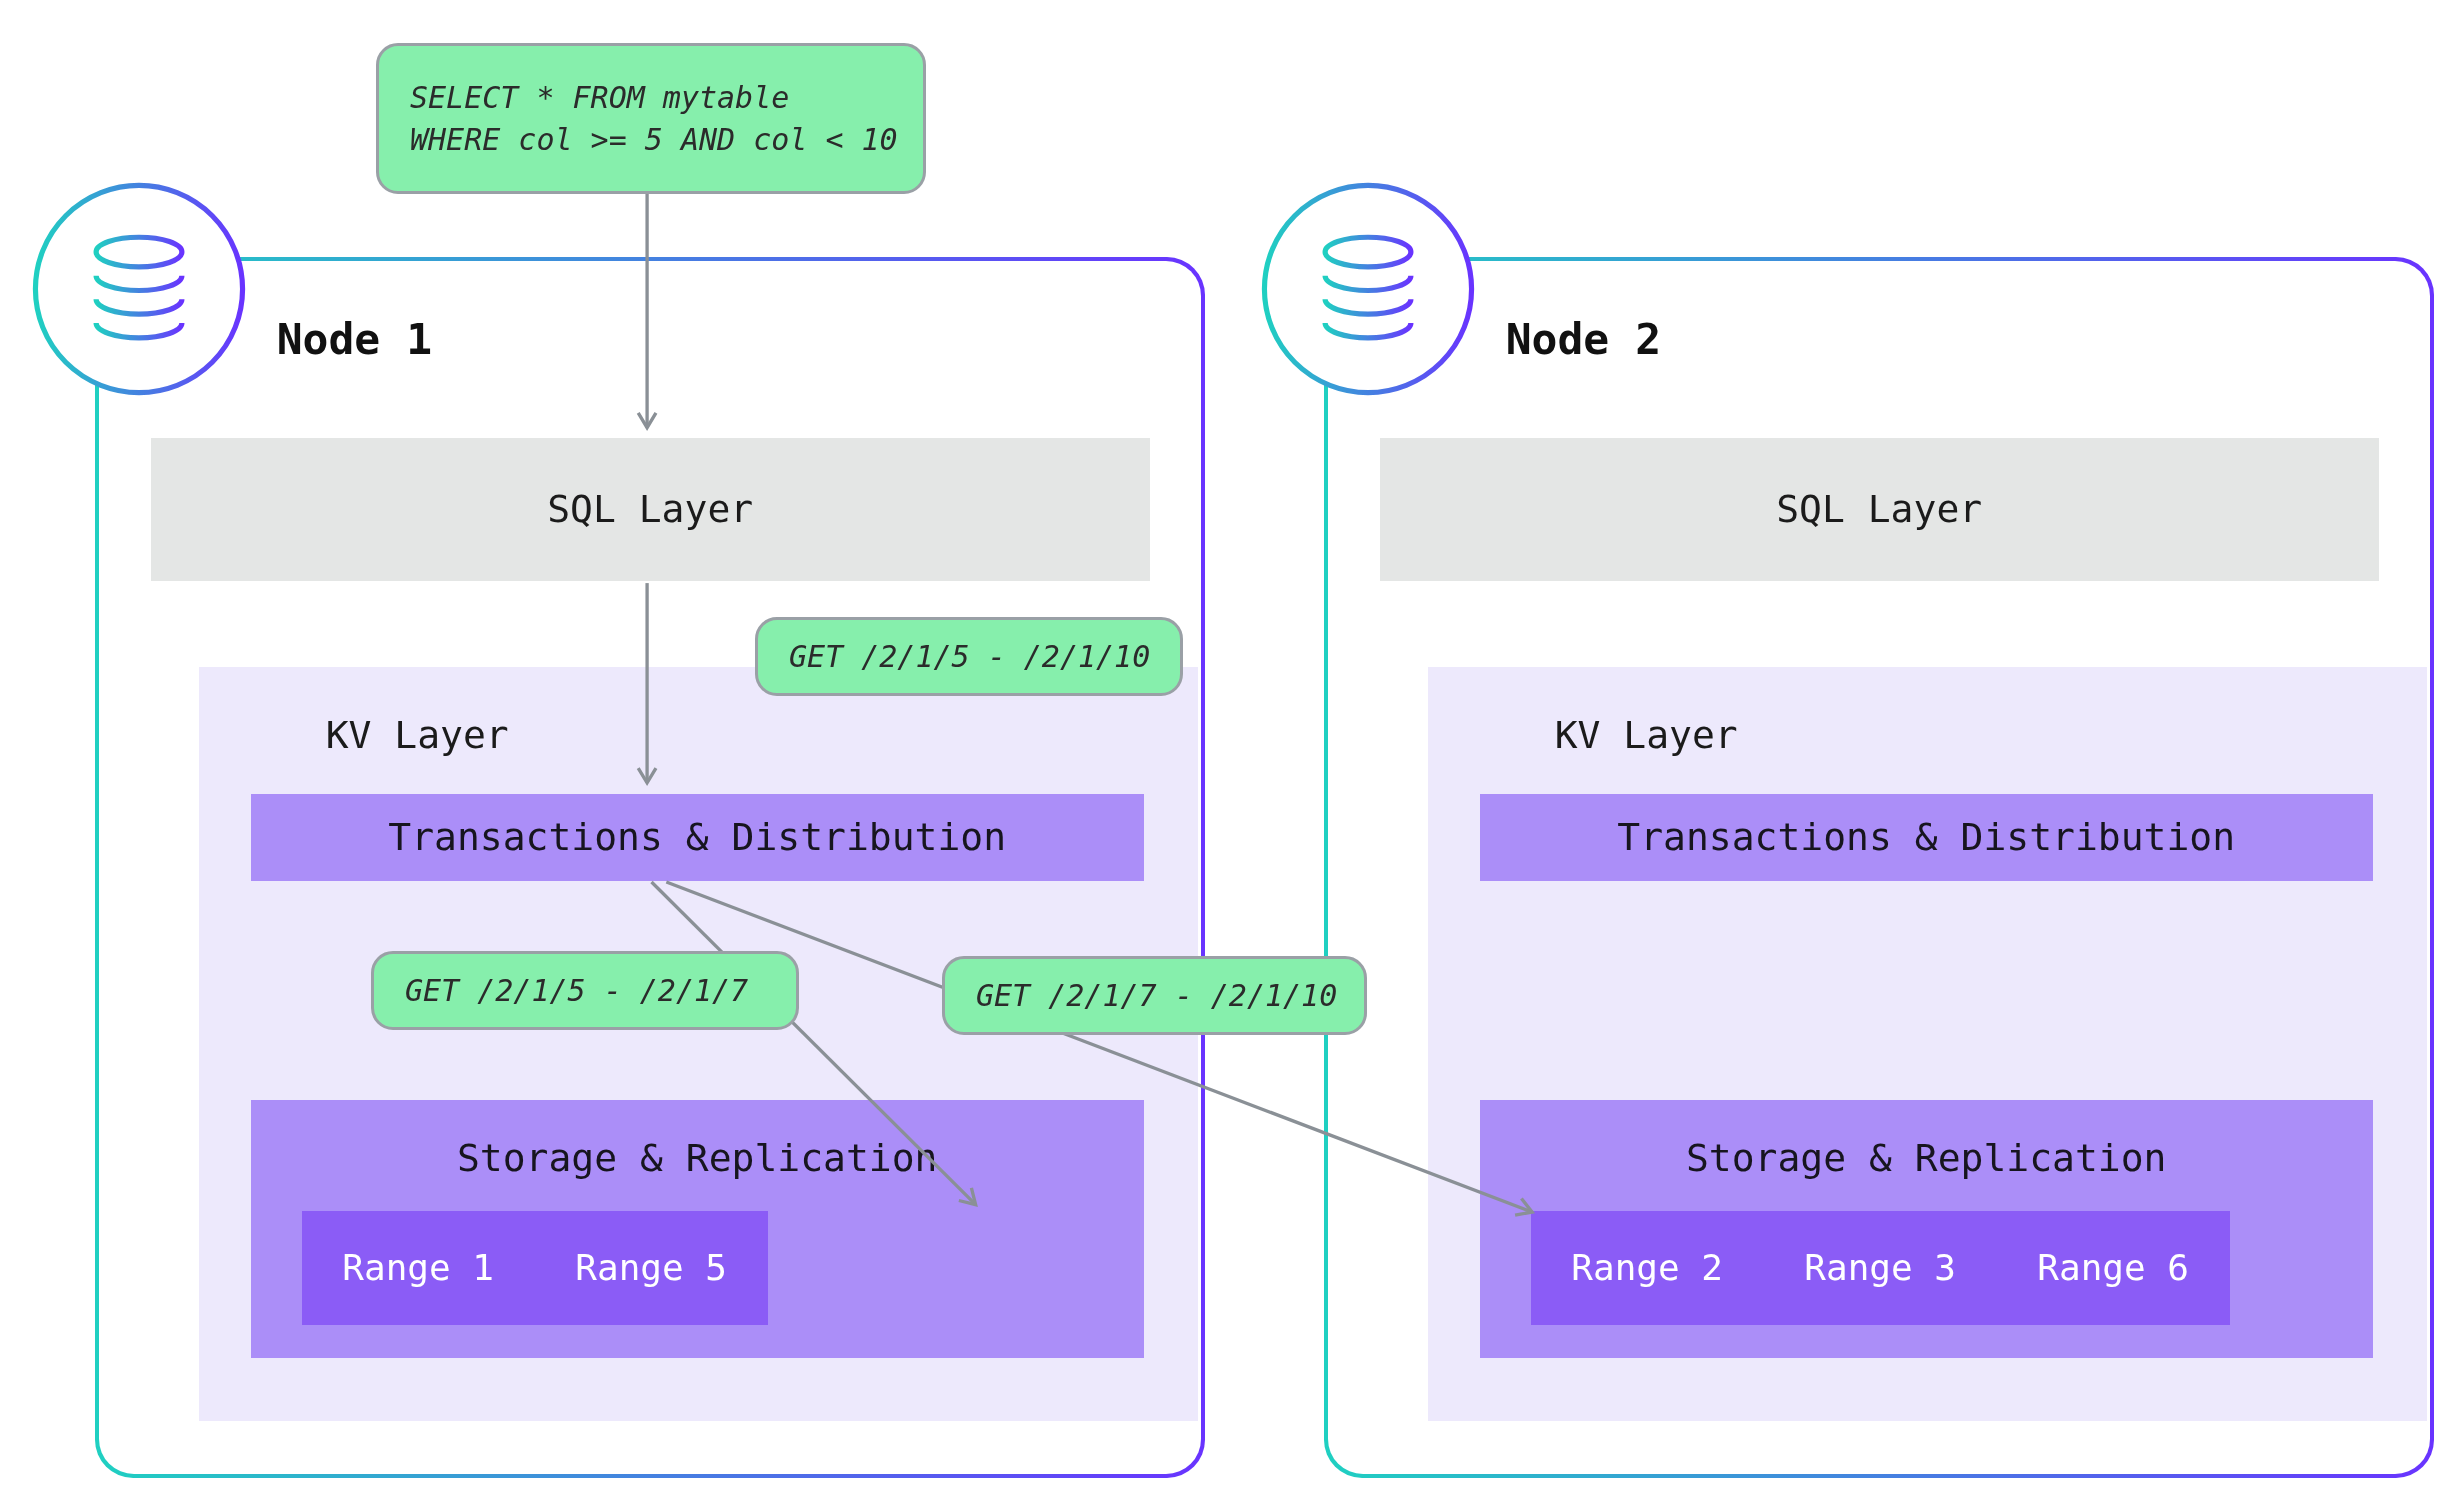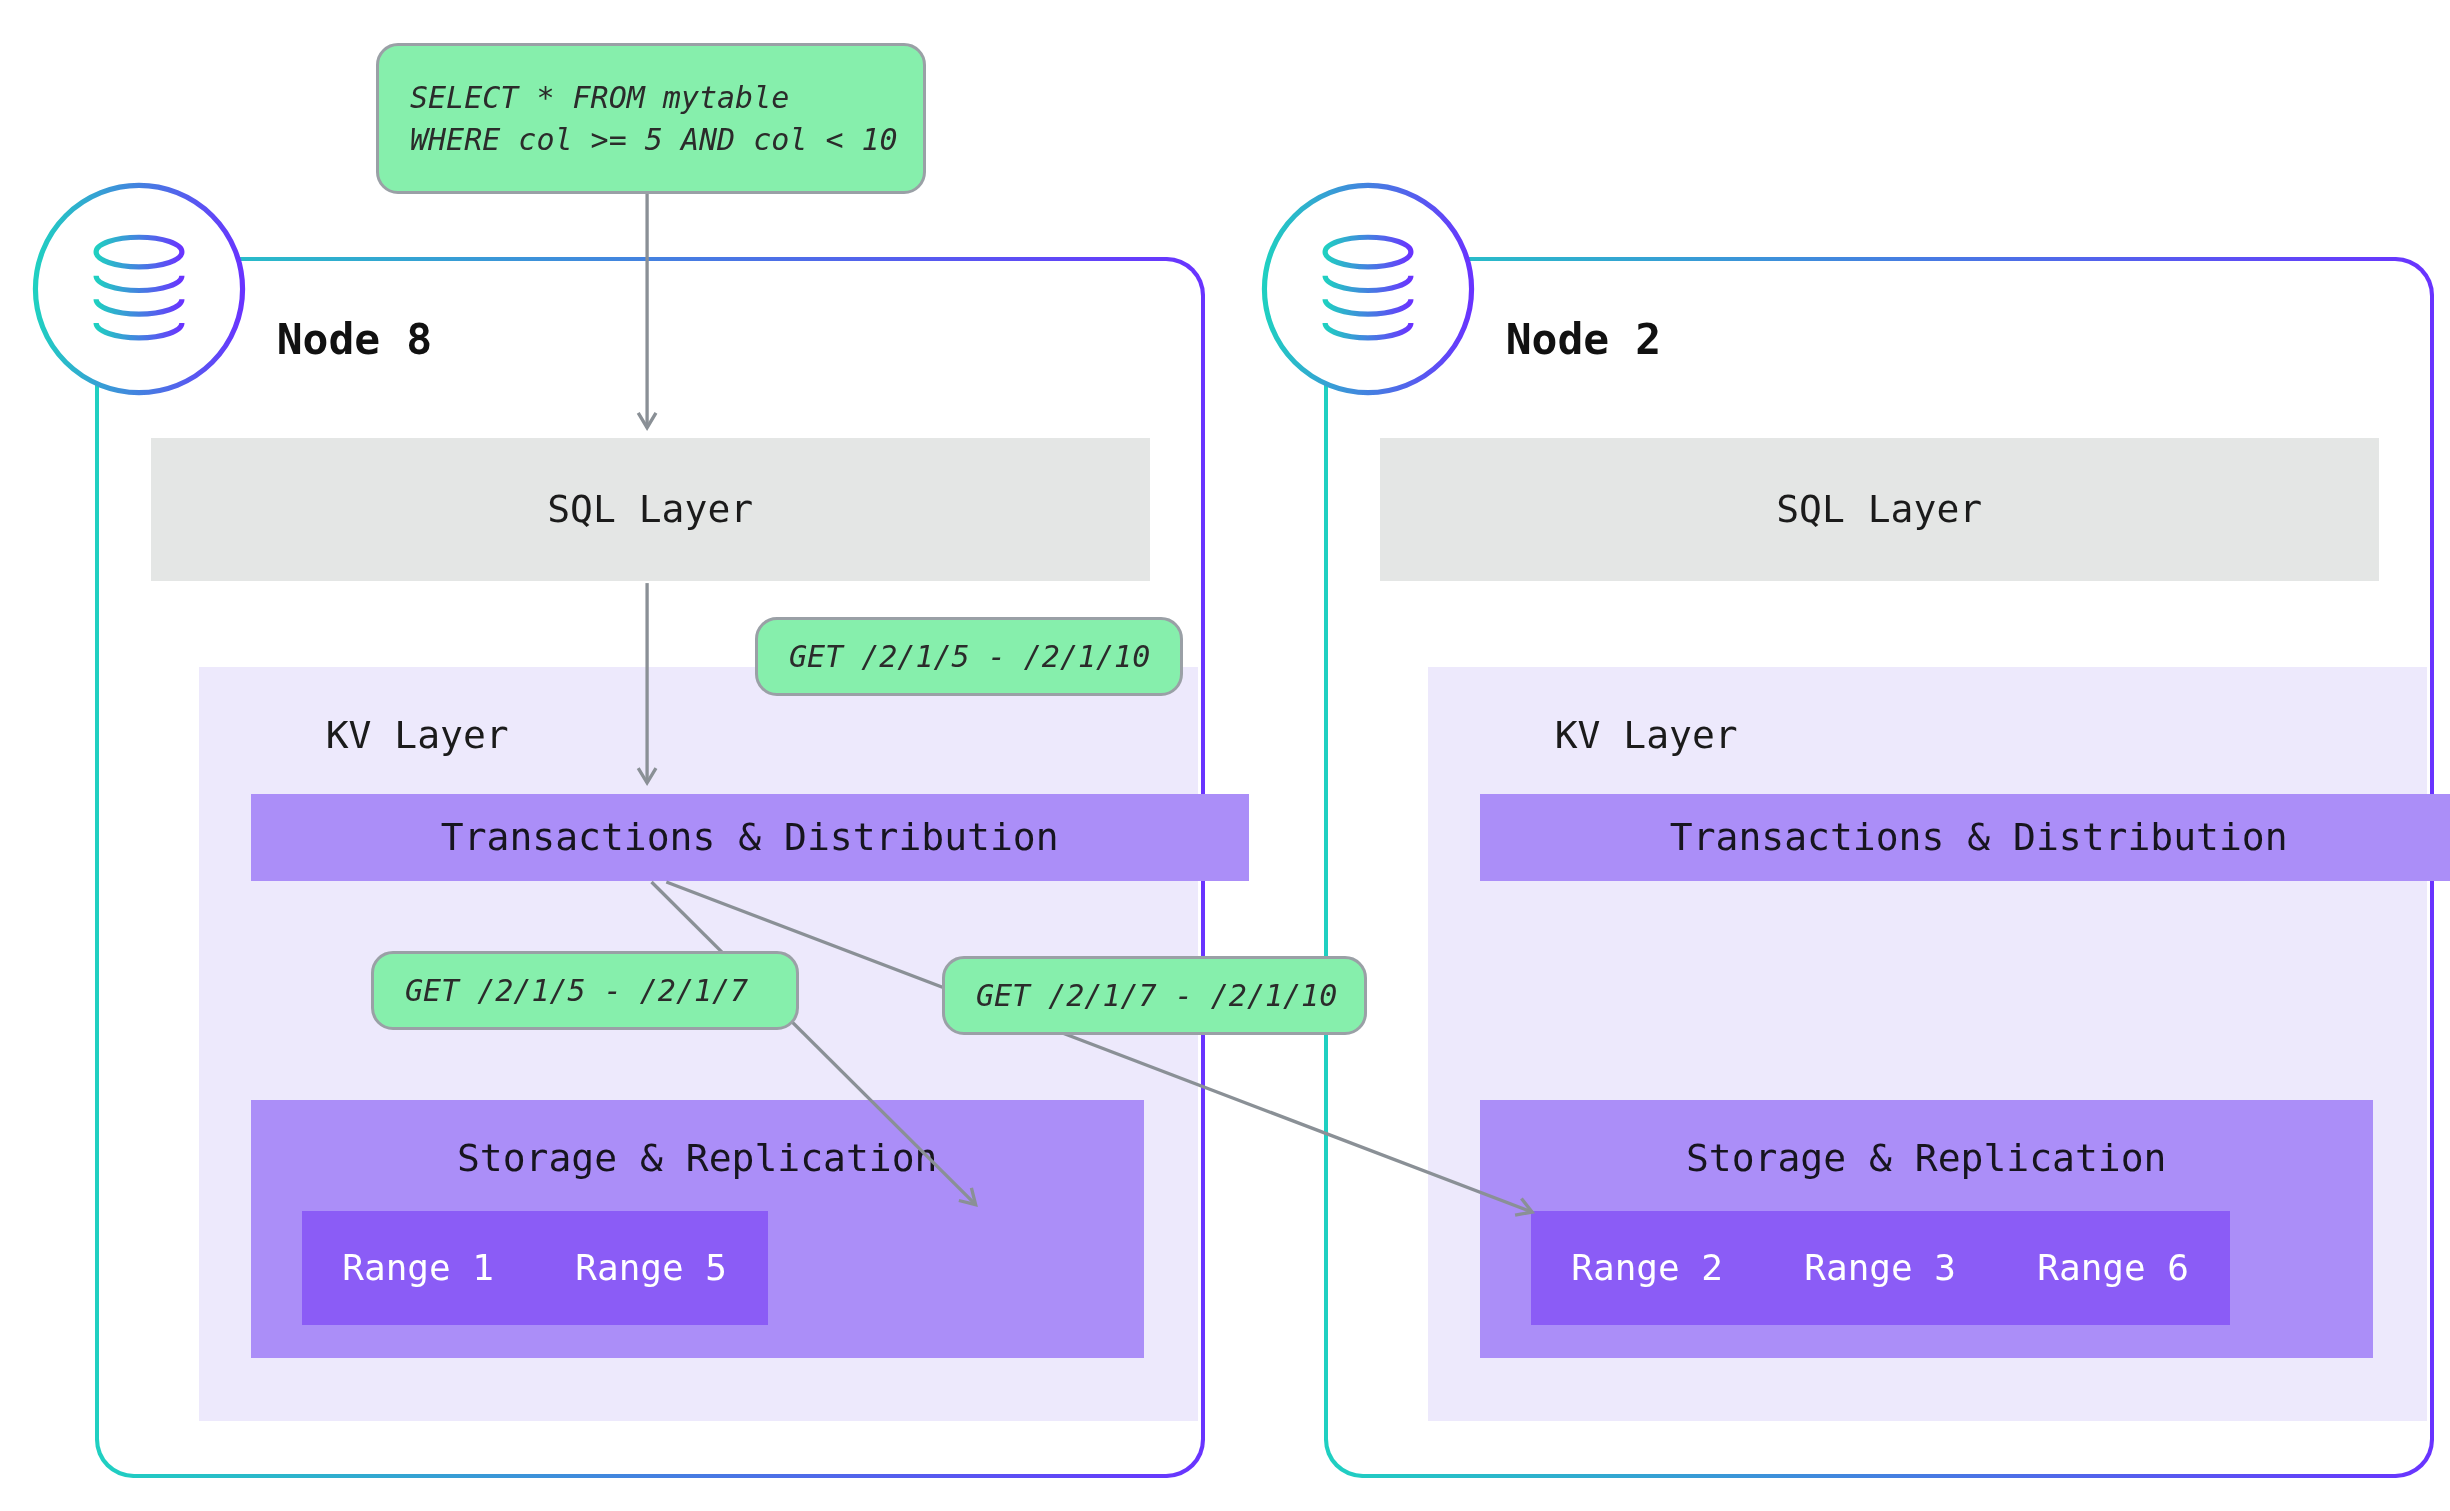--- a/index.html
+++ b/index.html
@@ -106,21 +106,21 @@
     position: absolute;
     left: 127px;
     top: 46px;
     font-size: 38px;
     color: #1b1b1b;
   }
   .txn-bar {
     position: absolute;
     left: 52px;
     top: 127px;
-    width: 998px;
+    width: 893px;
     height: 87px;
     background: #ab8ef8;
     display: flex;
     align-items: center;
     justify-content: center;
     font-size: 38px;
     color: #17151f;
   }
   .storage-box {
     position: absolute;
@@ -171,21 +171,21 @@
 </head>
 <body>
 
 <div class="bubble query-bubble">
   <span>SELECT * FROM mytable</span>
   <span>WHERE col &gt;= 5 AND col &lt; 10</span>
 </div>
 
 <div class="node node-1">
   <div class="node-inner">
-    <div class="node-title">Node 8</div>
+    <div class="node-title">Node 1</div>
 
     <div class="sql-layer">
       <span>SQL Layer</span>
     </div>
 
     <div class="kv-layer">
       <div class="kv-label">KV Layer</div>
 
       <div class="txn-bar">
         <span>Transactions &amp; Distribution</span>

